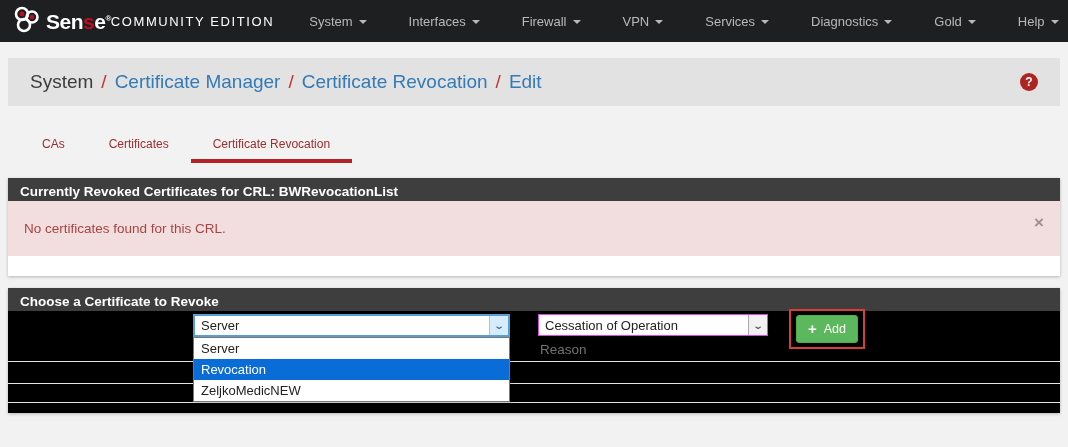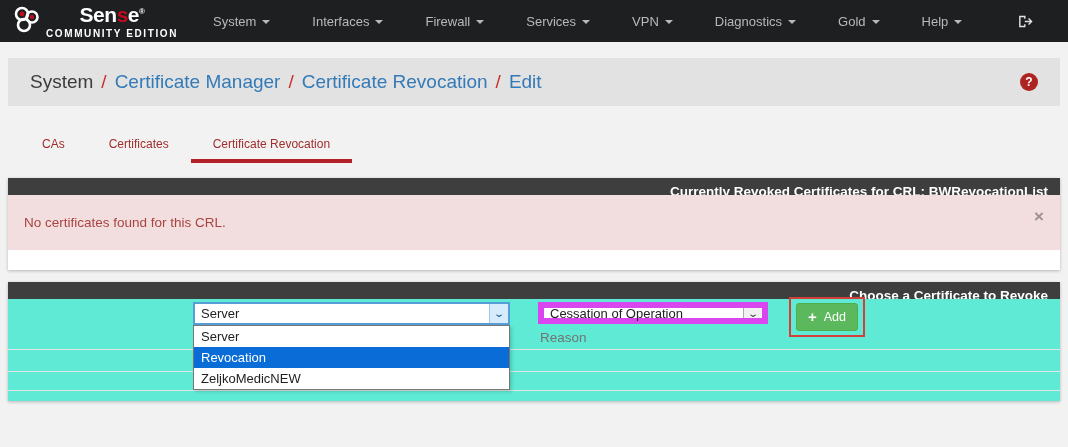--- a/index.html
+++ b/index.html
@@ -9,25 +9,25 @@
     background:#f2f2f2; color:#333; font-size:13px;
   }
 
   
   .navbar {
     height:42px; background:#1d1f21; display:flex; align-items:center;
     padding:0 12px; white-space:nowrap;
   }
   .brand { display:flex; align-items:center; margin-right:14px; cursor:pointer; }
   .brand-flower { margin-right:4px; }
-  .brand-textblock { display:flex; flex-direction:column; line-height:1;align-items:center; }
+  .brand-textblock { display:flex; flex-direction:row; line-height:1; }
   .brand-name { color:#fff; font-size:21px; font-weight:bold; letter-spacing:-0.5px; }
   .brand-name .red { color:#c00d1e; }
   .brand-reg { font-size:8px; vertical-align:super; color:#fff; }
-  .brand-sub { color:#fff; font-size:10px; font-weight:bold; letter-spacing:1.6px; margin-top:4px; }
+  .brand-sub { color:#fff; font-size:13px; font-weight:normal; letter-spacing:1.6px; margin-top:4px; }
   .nav-items { display:flex; align-items:center; }
   .nav-item {
     color:#b9b9b9; padding:0 21px; font-size:13px; height:42px;
     display:flex; align-items:center; gap:6px; cursor:pointer;
   }
   .caret {
     width:0; height:0; border-left:4px solid transparent; border-right:4px solid transparent;
     border-top:4px solid #b9b9b9; display:inline-block; margin-top:2px;
   }
   .nav-right { margin-left:auto; display:flex; align-items:center; padding-right:22px; }
@@ -52,48 +52,48 @@
   .tab {
     padding:7px 22px 8px; color:#a12d2d; font-size:12px; cursor:pointer;
   }
   .tab.active { border-bottom:4px solid #b2222 7; border-bottom:4px solid #b22227; }
 
   
   .panel { margin:15px 8px 0; background:#fff; box-shadow:0 1px 3px rgba(0,0,0,.25); }
   .panel + .panel { margin-top:12px; }
   .panel-heading {
     background:#3e3e3e; color:#fff; font-weight:bold; font-size:13.5px;
-    padding:6px 12px; height:17px;text-align:right;
+    padding:6px 12px; height:23px;
   }
   .alert-danger {
     background:#f2dede; color:#a94442; padding:20px 16px; position:relative;
     font-size:13.5px;
   }
   .alert-close {
     position:absolute; right:16px; top:13px; color:#9a8f91; font-size:17px;
     font-weight:bold; cursor:pointer; line-height:1;
   }
   .panel-body-empty { height:20px; background:#fff; }
 
-  .panel-choose-body { position:relative; height:102px; background:#5eead4; }
+  .panel-choose-body { position:relative; height:102px; background:#000000; }
   .hline { position:absolute; left:0; right:0; border-top:1px solid #e4e4e4; }
 
   
   .sel {
     position:absolute; background:#fff; display:flex; align-items:stretch;
     font-size:13px; cursor:pointer;
   }
   .sel-cert { left:185px; top:3px; width:317px; height:23px; border:2px solid #569fd6; }
   .sel-value { flex:1; display:flex; align-items:center; padding-left:6px; color:#222; }
   .sel-btn {
     width:19px; display:flex; align-items:center; justify-content:center;
     font-size:10px;
   }
   .sel-cert .sel-btn { background:#d6ebfb; border-left:1px solid #9ec9ea; color:#2d6da3; }
-  .sel-reason { left:530px; top:3px; width:230px; height:22px; border:6px solid #d946ef; }
+  .sel-reason { left:530px; top:3px; width:230px; height:22px; border:1px solid #d946ef; }
   .sel-reason .sel-btn { background:#f1f1f1; border-left:1px solid #ababab; color:#555; }
   .chev { transform:scaleX(1.4); font-weight:bold; }
 
   .reason-label { position:absolute; left:532px; top:31px; color:#737373; font-size:13.5px; }
 
   
   .option-list {
     position:absolute; left:185px; top:26px; width:317px; z-index:20;
     background:#fff; border:1px solid #767676; list-style:none;
     box-shadow:2px 2px 3px rgba(0,0,0,.15);
@@ -140,25 +140,25 @@
       </div>
     <div class="nav-item">
       <span>Interfaces</span>
         <span class="caret"></span>
       </div>
     <div class="nav-item">
       <span>Firewall</span>
         <span class="caret"></span>
       </div>
     <div class="nav-item">
+      <span>VPN</span>
+        <span class="caret"></span>
+      </div>
+    <div class="nav-item">
       <span>Services</span>
-        <span class="caret"></span>
-      </div>
-    <div class="nav-item">
-      <span>VPN</span>
         <span class="caret"></span>
       </div>
     <div class="nav-item">
       <span>Diagnostics</span>
         <span class="caret"></span>
       </div>
     <div class="nav-item">
       <span>Gold</span>
         <span class="caret"></span>
       </div>

